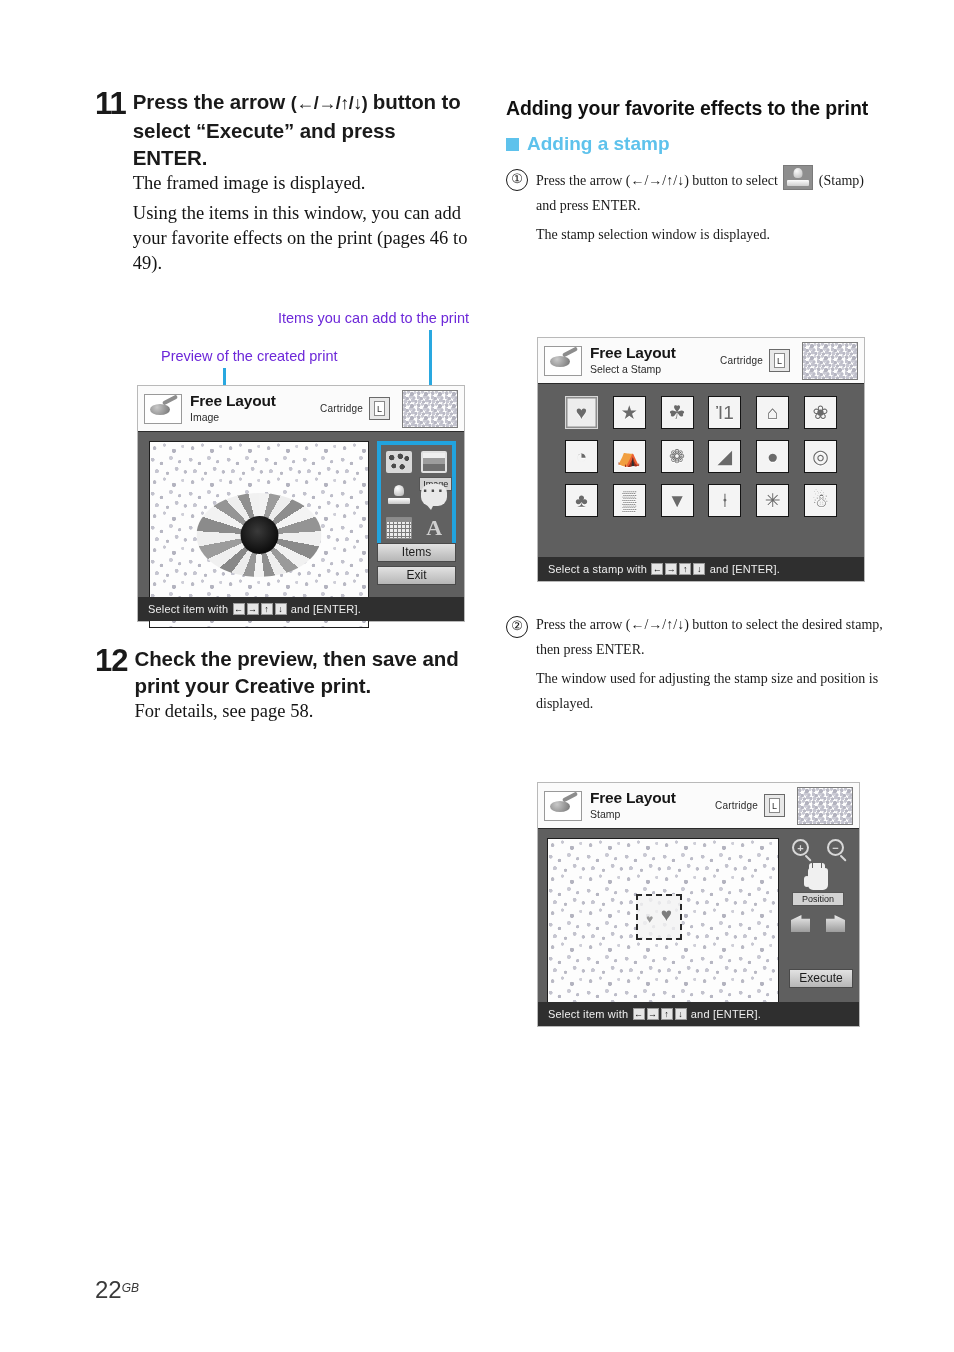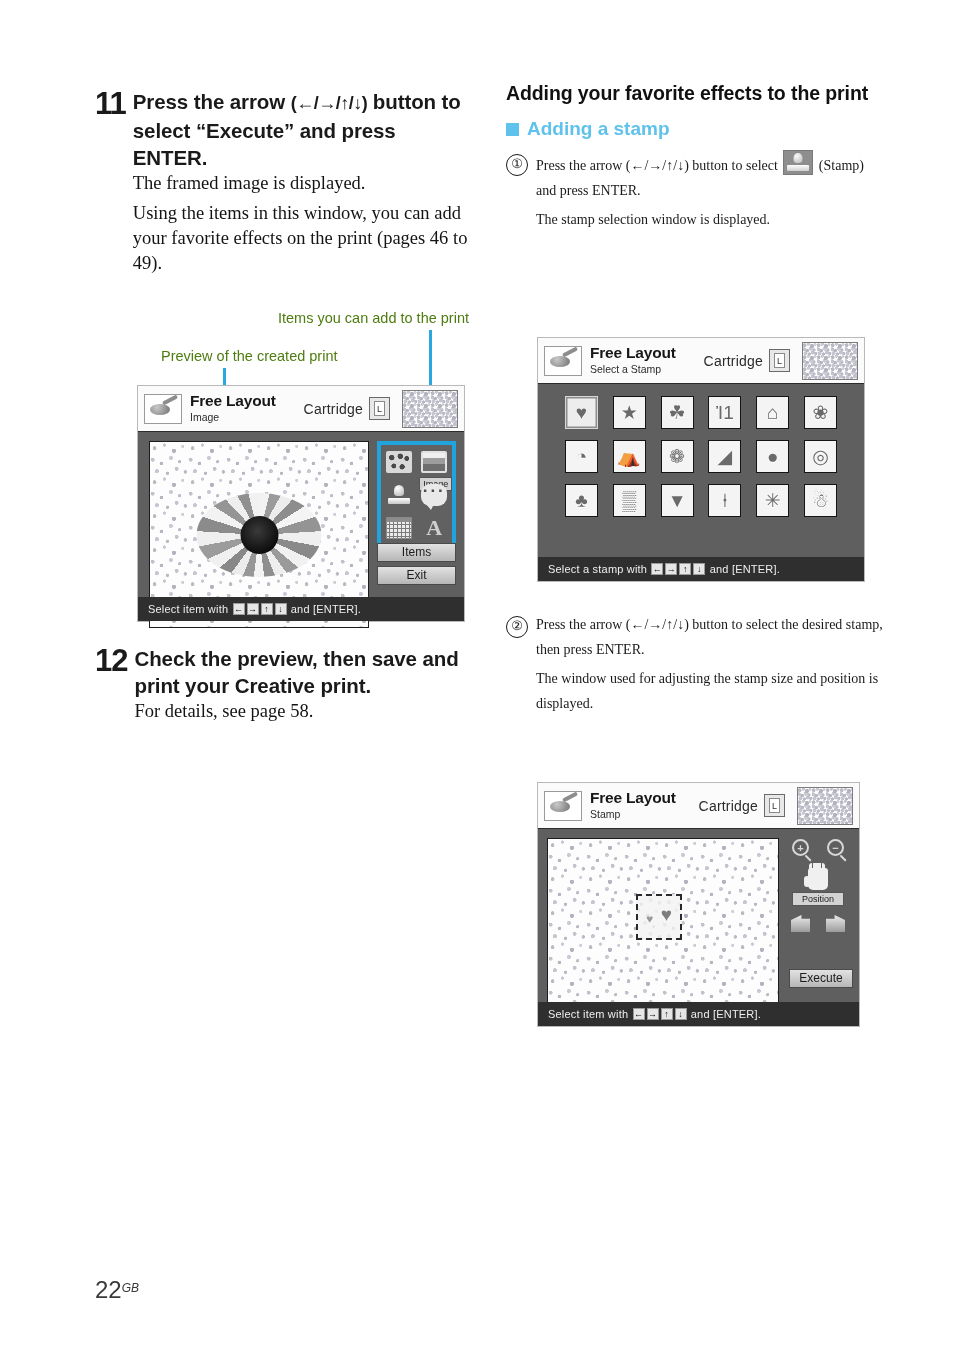--- a/index.html
+++ b/index.html
@@ -5,21 +5,21 @@
   html,body{margin:0;padding:0;}
   body{
     width:954px;height:1352px;background:#ffffff;
     font-family:"Liberation Sans", sans-serif;
     color:#1a1a1a;position:relative;overflow:hidden;
   }
   .page{position:absolute;inset:0;}
 
   
   .col-left{position:absolute;left:95px;top:88px;width:375px;}
-  .col-right{position:absolute;left:506px;top:80px;width:380px;}
+  .col-right{position:absolute;left:506px;top:95px;width:380px;}
 
   
   .step{display:flex;align-items:flex-start;margin-bottom:4px;}
   .step-num{
     font-family:"Liberation Sans", sans-serif;
     font-weight:bold;font-size:31px;line-height:30px;
     letter-spacing:-1px;margin-right:7px;flex:0 0 auto;color:#1a1a1a;
     margin-top:1px;
   }
   .step-body{flex:1 1 auto;}
@@ -32,21 +32,21 @@
   .serif{
     font-family:"Liberation Serif", serif;
     font-size:18.5px;line-height:25px;color:#141414;
   }
   .serif p{margin:0 0 5px 0;}
 
   
   .callout-wrap{position:absolute;left:95px;top:305px;width:375px;height:85px;}
   .callout-txt{
     position:absolute;font-family:"Liberation Sans", sans-serif;
-    font-size:14.5px;color:#4d7c0f;white-space:nowrap;
+    font-size:14.5px;color:#6d28d9;white-space:nowrap;
   }
   .cl-items{right:1px;top:5px;}
   .cl-preview{left:66px;top:43px;}
   .cline{position:absolute;background:#29a8e0;width:3px;}
 
   
   .h-major{
     font-family:"Liberation Sans", sans-serif;font-weight:bold;
     font-size:19.5px;line-height:26px;color:#111;margin:0 0 11px 0;
     letter-spacing:-0.1px;
@@ -98,21 +98,21 @@
     background:radial-gradient(circle at 35% 30%,#c9c9c9,#6f6f6f);
   }
   .shot .hdr-ico::after{
     content:"";position:absolute;left:17px;top:3px;width:16px;height:4px;
     background:#8d8d8d;transform:rotate(-28deg);border-radius:2px;
   }
   .shot .hdr-tt{flex:0 0 auto;}
   .shot .tt1{font-weight:bold;font-size:15.5px;line-height:16px;color:#171717;letter-spacing:-0.2px;}
   .shot .tt2{font-size:10.5px;line-height:13px;color:#2b2b2b;margin-top:2px;}
   .shot .cart{margin-left:auto;display:flex;align-items:center;gap:6px;}
-  .shot .cart-lbl{font-size:14px;color:#2b2b2b;letter-spacing:0.2px;}
+  .shot .cart-lbl{font-size:10px;color:#2b2b2b;letter-spacing:0.2px;}
   .shot .cart-ico{
     width:21px;height:23px;position:relative;flex:0 0 auto;
     background:#e8e8e8;border:1px solid #6a6a6a;box-sizing:border-box;
   }
   .shot .cart-ico span{
     position:absolute;left:4px;top:3px;right:4px;bottom:3px;background:#fff;border:1px solid #8a8a8a;
     font-size:9px;line-height:15px;text-align:center;color:#333;box-sizing:border-box;
   }
   .shot .thumb{
     width:56px;height:38px;border:1px solid #7d7d7d;box-sizing:border-box;margin-left:6px;flex:0 0 auto;

